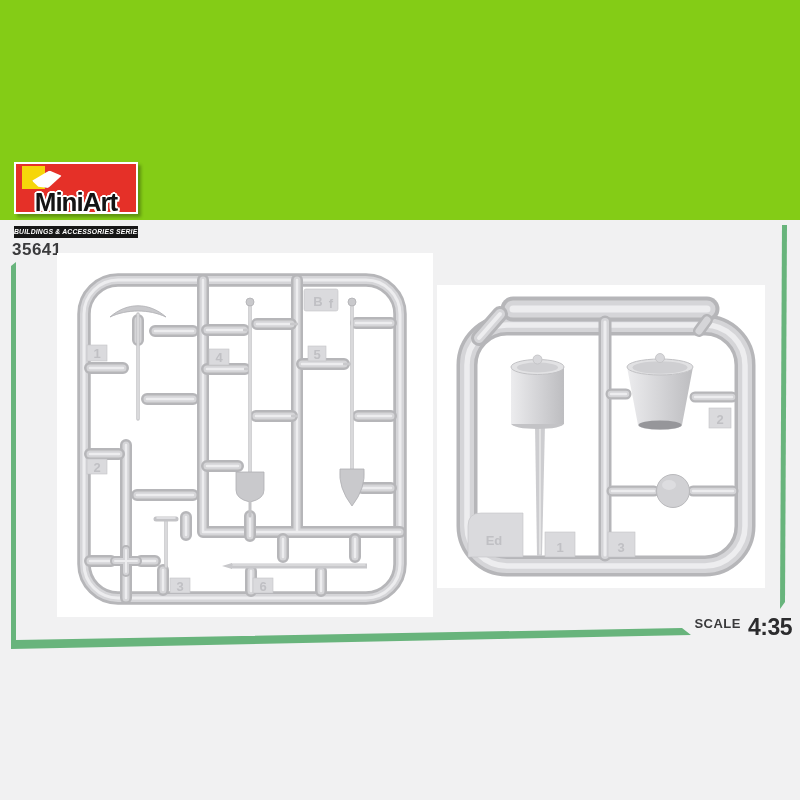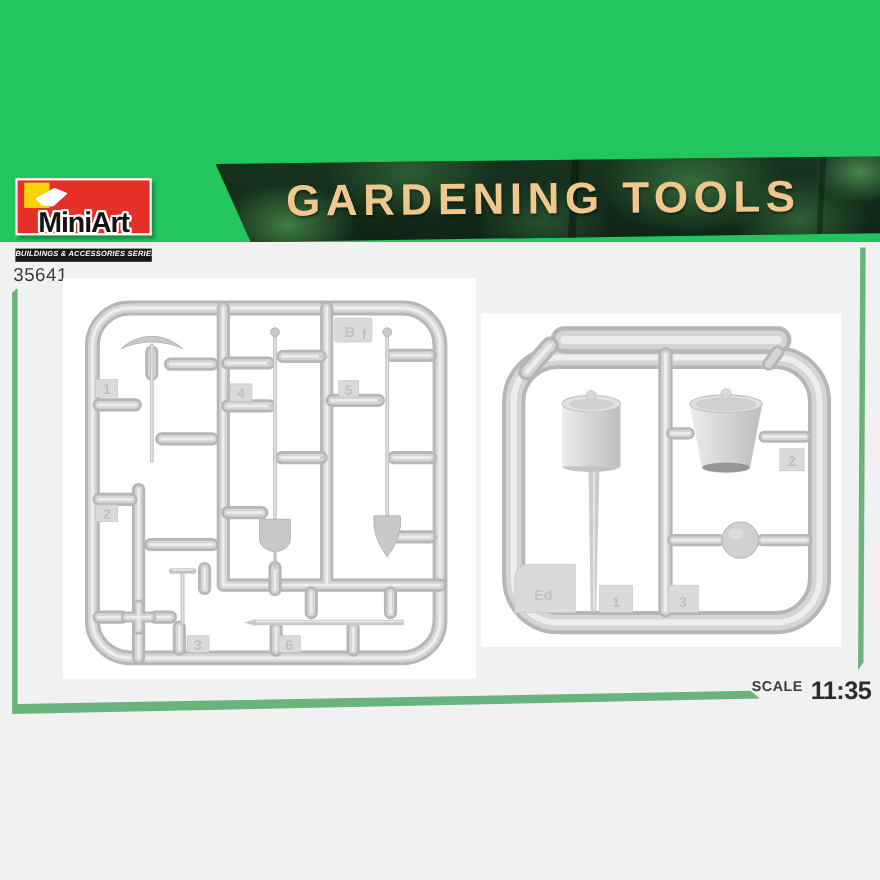--- a/index.html
+++ b/index.html
@@ -1,16 +1,16 @@
 <!DOCTYPE html>
 <html><head>
 <meta charset="utf-8">
 <style>
   html,body{margin:0;padding:0;font-family:"Liberation Sans",sans-serif;}
-  .page{position:relative;width:800px;height:800px;background:#22c55e;overflow:hidden;}
+  .page{position:relative;width:800px;height:800px;background:#84cc16;overflow:hidden;}
   .lower-bg{position:absolute;left:0;top:220px;width:800px;height:580px;background:#f1f1f2;}
 
   
   .banner{position:absolute;left:188px;top:142px;width:612px;height:80px;
     clip-path:polygon(8px 7px,612px 0px,612px 70px,40px 78px);
     background:
       radial-gradient(90px 55px at 12% 78%,#3f7d42 0%,rgba(63,125,66,0) 70%),
       radial-gradient(110px 60px at 30% 18%,#2c5c33 0%,rgba(44,92,51,0) 70%),
       radial-gradient(90px 55px at 50% 75%,#27502e 0%,rgba(39,80,46,0) 70%),
       radial-gradient(120px 70px at 72% 28%,#356b3b 0%,rgba(53,107,59,0) 70%),
@@ -31,21 +31,21 @@
   .trowel{position:absolute;left:16px;top:7px;width:30px;height:17px;background:#fff;
     clip-path:polygon(0 45%,62% 0,100% 40%,50% 100%,18% 85%);transform:rotate(-8deg);
     box-shadow:0 0 1px rgba(0,0,0,.4);}
   .brand-text{position:absolute;left:0;right:0;bottom:-3px;text-align:center;font-size:26px;
     font-weight:800;letter-spacing:-1px;line-height:1;color:#141414;
     text-shadow:-2px 0 0 #fff,2px 0 0 #fff,0 -2px 0 #fff,0 2px 0 #fff,
       -1.5px -1.5px 0 #fff,1.5px -1.5px 0 #fff,-1.5px 1.5px 0 #fff,1.5px 1.5px 0 #fff;}
   .series-bar{position:absolute;left:14px;top:226px;width:124px;height:12px;background:#161616;
     color:#fff;font-size:6.8px;font-style:italic;font-weight:bold;text-align:center;
     line-height:12px;letter-spacing:.2px;white-space:nowrap;overflow:hidden;}
-  .sku{position:absolute;left:12px;top:240px;font-size:17px;font-weight:normal;color:#3b3b3d;
+  .sku{position:absolute;left:12px;top:240px;font-size:17px;font-weight:bold;color:#3b3b3d;
     letter-spacing:.5px;}
 
   
   .card{position:absolute;background:#ffffff;}
   .card.left{left:57px;top:253px;width:376px;height:364px;}
   .card.right{left:437px;top:285px;width:328px;height:303px;}
   .card svg{display:block;}
 
   
   .t1{fill:none;stroke:#b6b6b9;stroke-linecap:round;stroke-linejoin:round;}
@@ -75,25 +75,20 @@
   <div class="lower-bg"></div>
 
   <div class="logo-box">
     <div class="yellow-sq"></div>
     <div class="trowel"></div>
     <div class="brand-text">MiniArt</div>
   </div>
   <div class="series-bar">BUILDINGS &amp; ACCESSORIES SERIES</div>
   <div class="sku">35641</div>
 
-  <div class="banner">
-    <div class="trunk t1"></div>
-    <div class="trunk t2"></div>
-    <div class="banner-title">GARDENING TOOLS</div>
-  </div>
 
   <svg class="deco" width="800" height="800" viewBox="0 0 800 800">
     <polygon points="11,266 16,262 16,640 682,628 691,635 11,649" fill="#68b47c"></polygon>
     <polygon points="782,225 787,225 785,602 780,609" fill="#68b47c"></polygon>
   </svg>
 
   <div class="card left">
     <svg width="376" height="364" viewBox="0 0 376 364">
       <g>
         <rect x="27" y="27" width="316" height="318" rx="34" class="t1" stroke-width="13.5"></rect>
@@ -221,15 +216,15 @@
         <rect x="171" y="247" width="27" height="25" class="plate"></rect>
         <text x="184" y="267" class="plate-txt" font-size="20">3</text>
         <rect x="272" y="123" width="22" height="20" class="plate"></rect>
         <text x="283" y="139" class="plate-txt" font-size="17">2</text>
       </g>
     </svg>
   </div>
 
   <div class="scale">
     <span class="scale-label">SCALE</span>
-    <span class="scale-value">11:35</span>
+    <span class="scale-value">4:35</span>
   </div>
 </div>
 
 </body></html>

